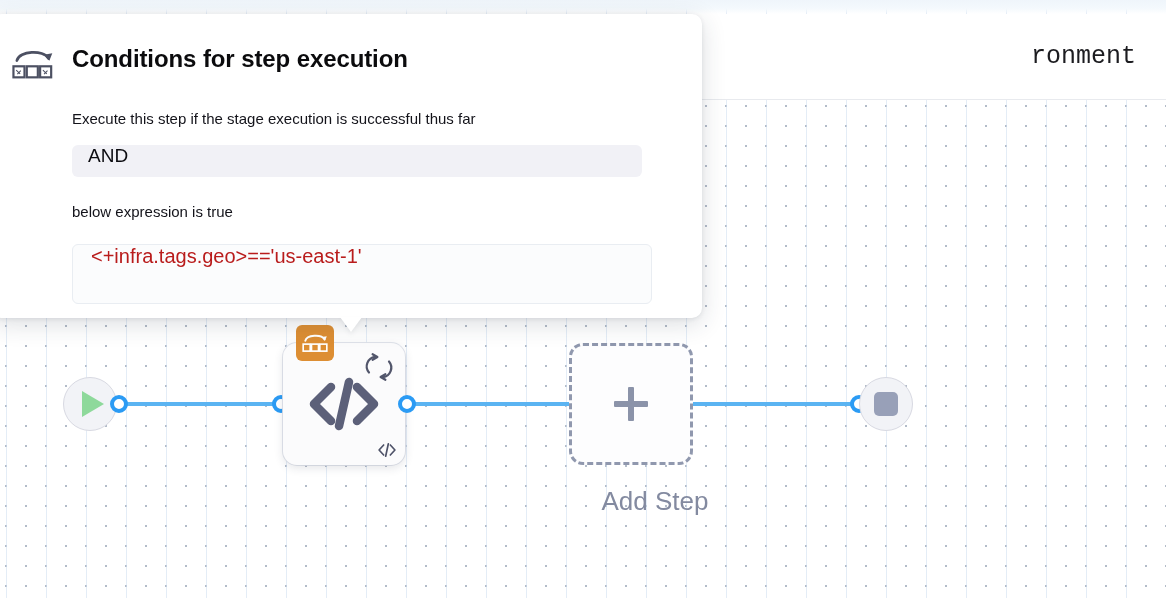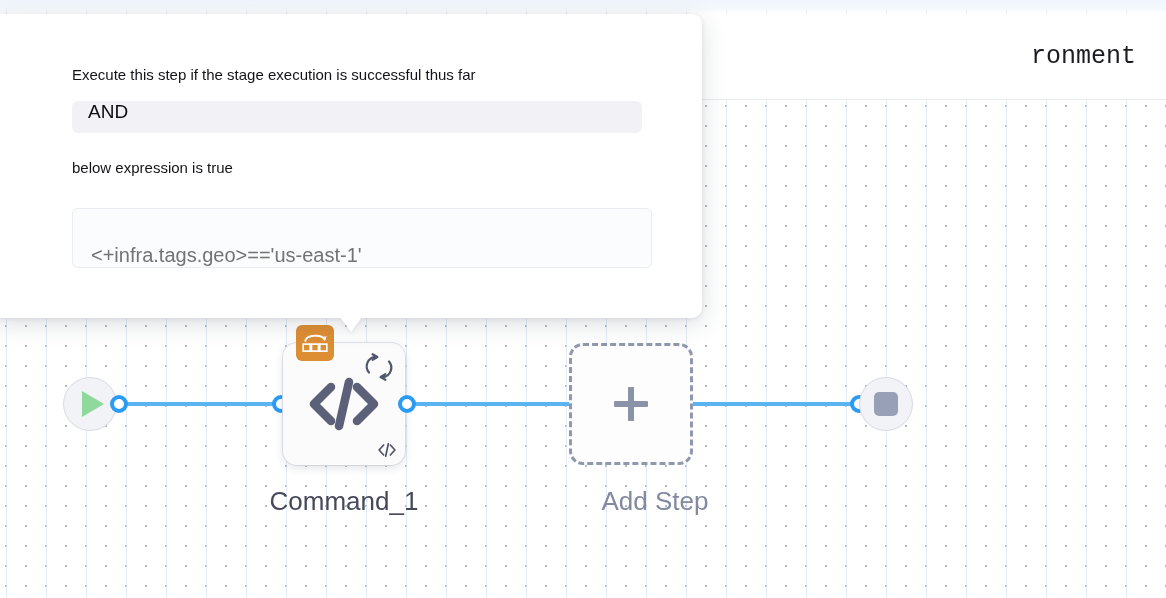--- a/index.html
+++ b/index.html
@@ -165,32 +165,32 @@
     display: flex;
     align-items: flex-start;
     padding: 0 16px;
     box-sizing: border-box;
     font-size: 19px;
     color: #0c0c11;
     cursor: pointer;
   }
 
   .tt-expr-box {
-    margin-top: 30px;
+    margin-top: 22px;
     width: 580px;
     height: 60px;
     background: #fbfcfd;
     border: 1px solid #e9edf2;
     border-radius: 6px;
     display: flex;
-    align-items: flex-end;
+    align-items: flex-start;
     padding: 0 18px;
     box-sizing: border-box;
     font-size: 20px;
-    color: #737373;
+    color: #b91c1c;
     cursor: text;
   }
 
   
   .edge {
     position: absolute;
     height: 4px;
     background: #5bb4f2;
     border-radius: 2px;
   }
@@ -394,34 +394,45 @@
     <svg class="node-mini-icon" viewBox="0 0 24 20">
       <path d="M8 4 L2.5 10 L8 16" fill="none" stroke="#4e5268" stroke-width="2" stroke-linecap="round" stroke-linejoin="round"></path>
       <path d="M16 4 L21.5 10 L16 16" fill="none" stroke="#4e5268" stroke-width="2" stroke-linecap="round" stroke-linejoin="round"></path>
       <path d="M13.6 2.5 L10.4 17.5" fill="none" stroke="#4e5268" stroke-width="2" stroke-linecap="round"></path>
     </svg>
 
   </div>
 
   <div class="port" style="left:398px; top:395px;"></div>
 
-  <div class="node-label" style="left:260px; width:168px; text-align:center;">Command_1</div>
 
   <div class="add-step-box">
     <div class="plus-glyph"></div>
   </div>
   <div class="add-step-label">Add Step</div>
 
   <div class="port" style="left:850px; top:395px;"></div>
   <div class="terminal-node" style="left:859px; top:377px;">
     <div class="stop-sq"></div>
   </div>
 
   <div class="tooltip">
 
+    <div class="tt-head">
+      <svg class="tt-badge-icon" viewBox="0 0 40 34">
+        <path d="M6 14 C8 5.5, 29 4.2, 33.6 12.2" fill="none" stroke="#4c5062" stroke-width="2.4" stroke-linecap="round"></path>
+        <path d="M34.2 14.2 L29.4 9.0 L36.8 7.6 Z" fill="#4c5062"></path>
+        <rect x="3" y="19" width="9.6" height="9.6" fill="none" stroke="#4c5062" stroke-width="1.9"></rect>
+        <rect x="14.6" y="19" width="9.6" height="9.6" fill="none" stroke="#4c5062" stroke-width="1.9"></rect>
+        <rect x="26.2" y="19" width="9.6" height="9.6" fill="none" stroke="#4c5062" stroke-width="1.9"></rect>
+        <path d="M5.4 22.4 L8.8 25.6 M6.4 25.8 L9.4 22.8" stroke="#4c5062" stroke-width="0.9" fill="none"></path>
+        <path d="M28.6 22.4 L32.0 25.6 M29.6 25.8 L32.6 22.8" stroke="#4c5062" stroke-width="0.9" fill="none"></path>
+      </svg>
+      <div class="tt-title">Conditions for step execution</div>
+    </div>
 
     <div class="tt-body">
       <div class="tt-line">Execute this step if the stage execution is successful thus far</div>
 
       <div class="tt-operator-box">
         <span>AND</span>
       </div>
 
       <div class="tt-line">below expression is true</div>
 

